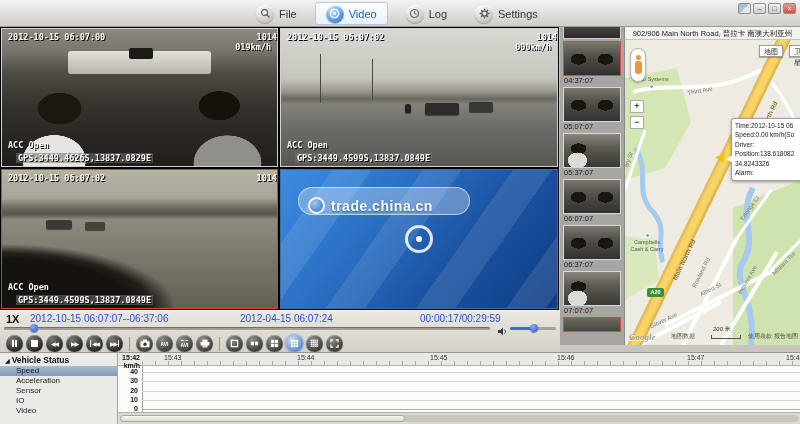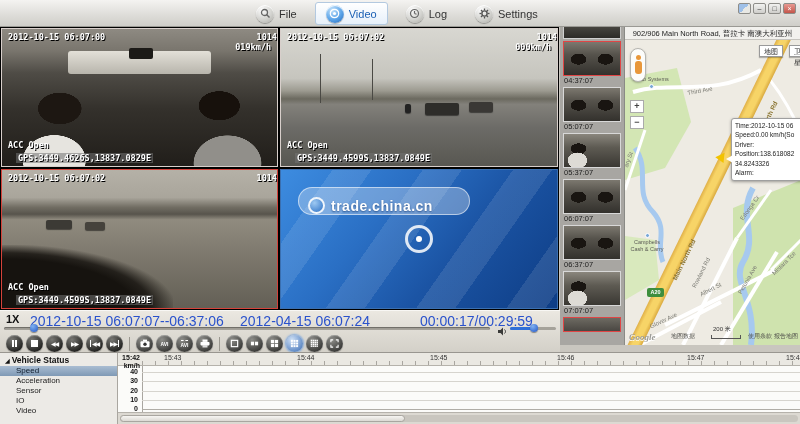--- a/index.html
+++ b/index.html
@@ -112,21 +112,21 @@
     border-right:5px solid transparent;border-bottom:9px solid #f2c200;transform:rotate(35deg);z-index:6;}
   .glogo{position:absolute;left:4px;bottom:3px;font-family:"Liberation Serif",serif;font-style:italic;
     font-weight:bold;font-size:9px;color:#9b9b97;text-shadow:0 1px 0 #fff;}
   .attr{position:absolute;bottom:4px;font-size:6px;color:#4c4c48;white-space:nowrap;}
   .scalebar{position:absolute;left:86px;bottom:6px;width:30px;height:4px;border:1px solid #555;border-top:none;}
   .scalelbl{position:absolute;left:88px;bottom:11px;font-size:6px;color:#333;}
 
   
   .pbar{position:absolute;left:0;top:310px;width:560px;height:42px;
     background:linear-gradient(#ebe8e1,#d3d0c8);border-top:1px solid #f8f7f4;}
-  .ptxt{position:absolute;top:2px;font-size:14px;color:#2a52cc;white-space:nowrap;}
+  .ptxt{position:absolute;top:2px;font-size:10px;color:#2a52cc;white-space:nowrap;}
   .pspeed{position:absolute;left:6px;top:2px;font-size:11px;font-weight:bold;color:#111;}
   .ptrack{position:absolute;top:16px;left:4px;width:486px;height:3px;background:#a5a29a;border-radius:2px;
     box-shadow:inset 0 1px 1px rgba(0,0,0,.35);}
   .knob{position:absolute;width:8px;height:8px;border-radius:50%;
     background:radial-gradient(circle at 35% 30%,#7fb0f0,#2257c8);box-shadow:0 1px 1px rgba(0,0,0,.4);}
   .vtrack{position:absolute;top:16px;left:510px;width:46px;height:3px;background:#a5a29a;border-radius:2px;}
   .vfill{width:24px;height:3px;background:#2f6fd8;border-radius:2px;}
   .btnrow{position:absolute;top:24px;left:6px;display:flex;align-items:center;gap:3px;}
   .pbtn{width:17px;height:17px;border-radius:50%;border:none;padding:0;cursor:default;
     background:radial-gradient(circle at 35% 28%,#787874,#222220 75%);color:#fff;

